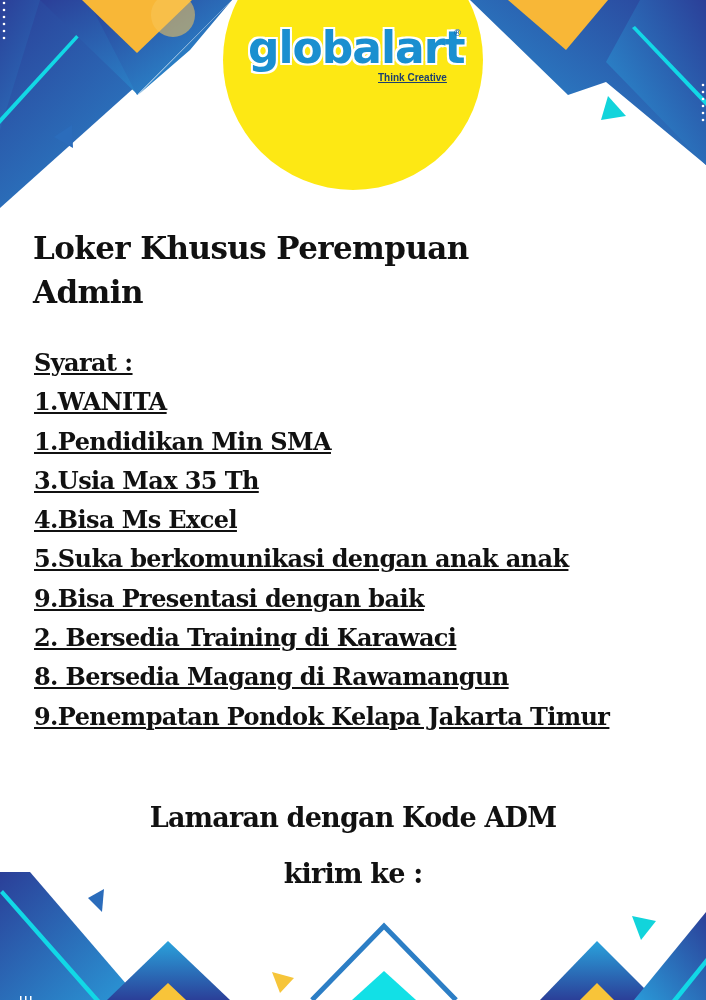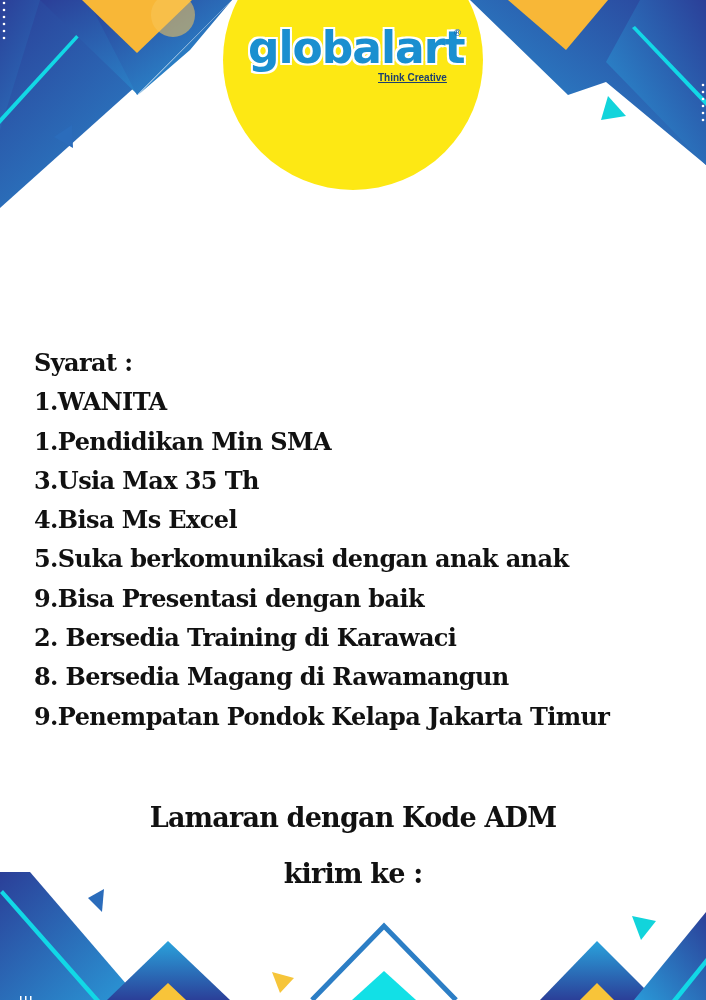--- a/index.html
+++ b/index.html
@@ -14,21 +14,21 @@
       color: #1a8fd0;
       -webkit-text-stroke: 2px #ffffff;
       paint-order: stroke fill;
       text-shadow: 0 0 0 #fff, 2px 2px 0 #ffffff, -2px -2px 0 #ffffff, 2px -2px 0 #ffffff, -2px 2px 0 #ffffff;
       line-height: 52px;
     }
     .logo-reg { position: absolute; left: 213px; top: 6px; font-family: "DejaVu Sans", sans-serif; font-size: 9px; color: #1a5ea8; }
     .logo-tag { position: absolute; left: 138px; top: 50px; font-family: "Liberation Sans", sans-serif; font-weight: bold; font-size: 10px; color: #1d3f6e; text-decoration: underline; }
     .content { position: absolute; left: 0; top: 0; width: 706px; height: 1000px; z-index: 3; }
     .title { position: absolute; left: 33px; top: 226px; font-weight: bold; font-size: 31px; line-height: 44px; letter-spacing: -0.6px; }
-    .req { position: absolute; left: 34px; top: 343px; font-weight: bold; font-size: 24px; line-height: 39.3px; letter-spacing: -0.6px; }
+    .req { position: absolute; left: 34px; top: 343px; font-weight: bold; font-size: 24px; line-height: 39.3px; letter-spacing: -0.6px; text-decoration: underline; }
     .req .line { display: block; white-space: nowrap; }
     .apply { position: absolute; left: 0; top: 790px; width: 706px; text-align: center; font-weight: bold; font-size: 27px; line-height: 56px; letter-spacing: -0.8px; }
   </style>
 </head>
 <body>
 
 <svg class="bg-svg" viewBox="0 0 706 1000" xmlns="http://www.w3.org/2000/svg">
   <defs>
     <linearGradient id="gBlue" x1="0" y1="0" x2="1" y2="1">
       <stop offset="0" stop-color="#2b3f98"></stop>
@@ -109,20 +109,24 @@
   </g>
 </svg>
 
 <div class="logo-wrap">
   <div class="logo-text">globalart</div>
   <div class="logo-reg">®</div>
   <div class="logo-tag">Think Creative</div>
 </div>
 
 <div class="content">
+  <div class="title">
+    <div>Loker Khusus Perempuan</div>
+    <div>Admin</div>
+  </div>
 
   <div class="req">
     <span class="line">Syarat :</span>
     <span class="line">1.WANITA</span>
     <span class="line">1.Pendidikan Min SMA</span>
     <span class="line">3.Usia Max 35 Th</span>
     <span class="line">4.Bisa Ms Excel</span>
     <span class="line">5.Suka berkomunikasi dengan anak anak</span>
     <span class="line">9.Bisa Presentasi dengan baik</span>
     <span class="line">2. Bersedia Training di Karawaci</span>

